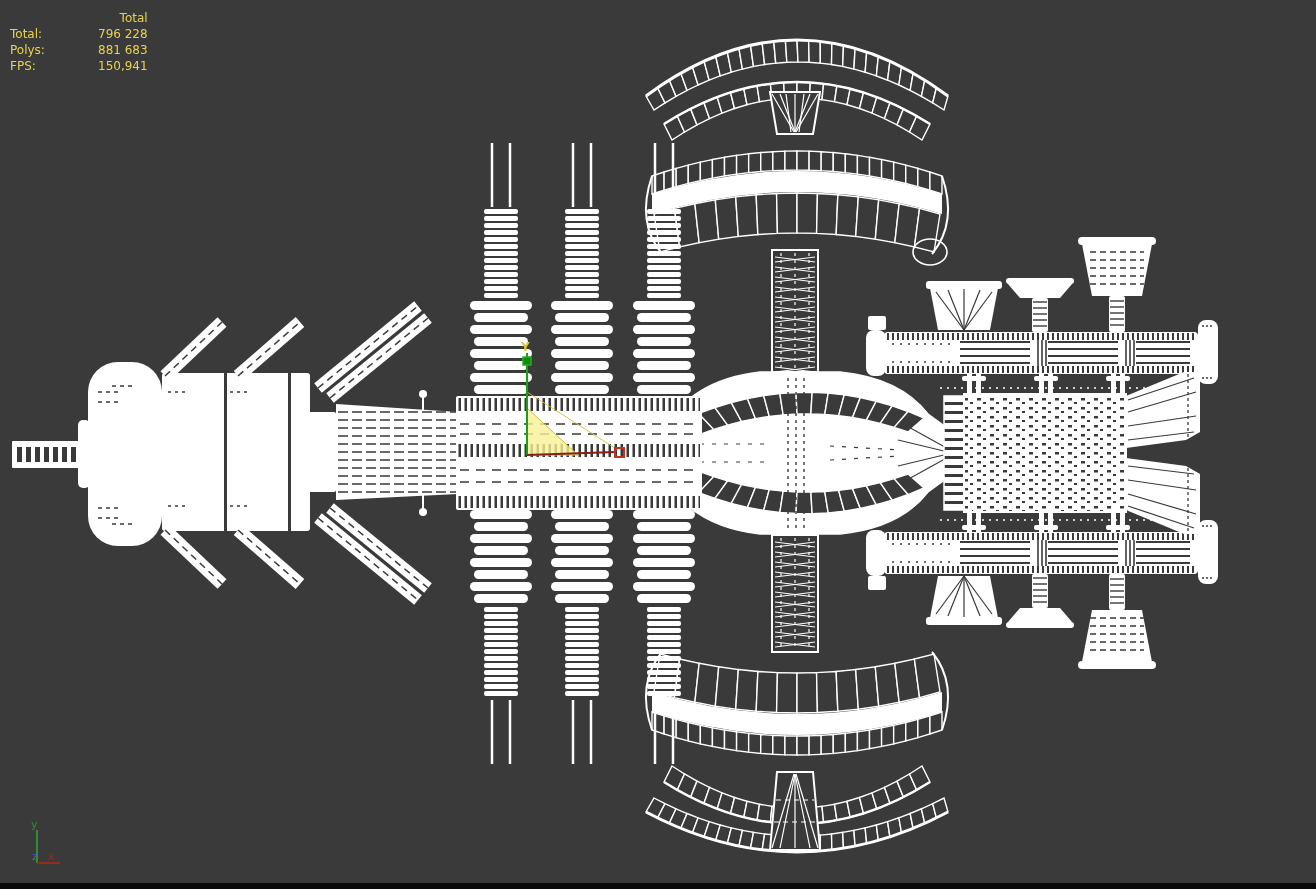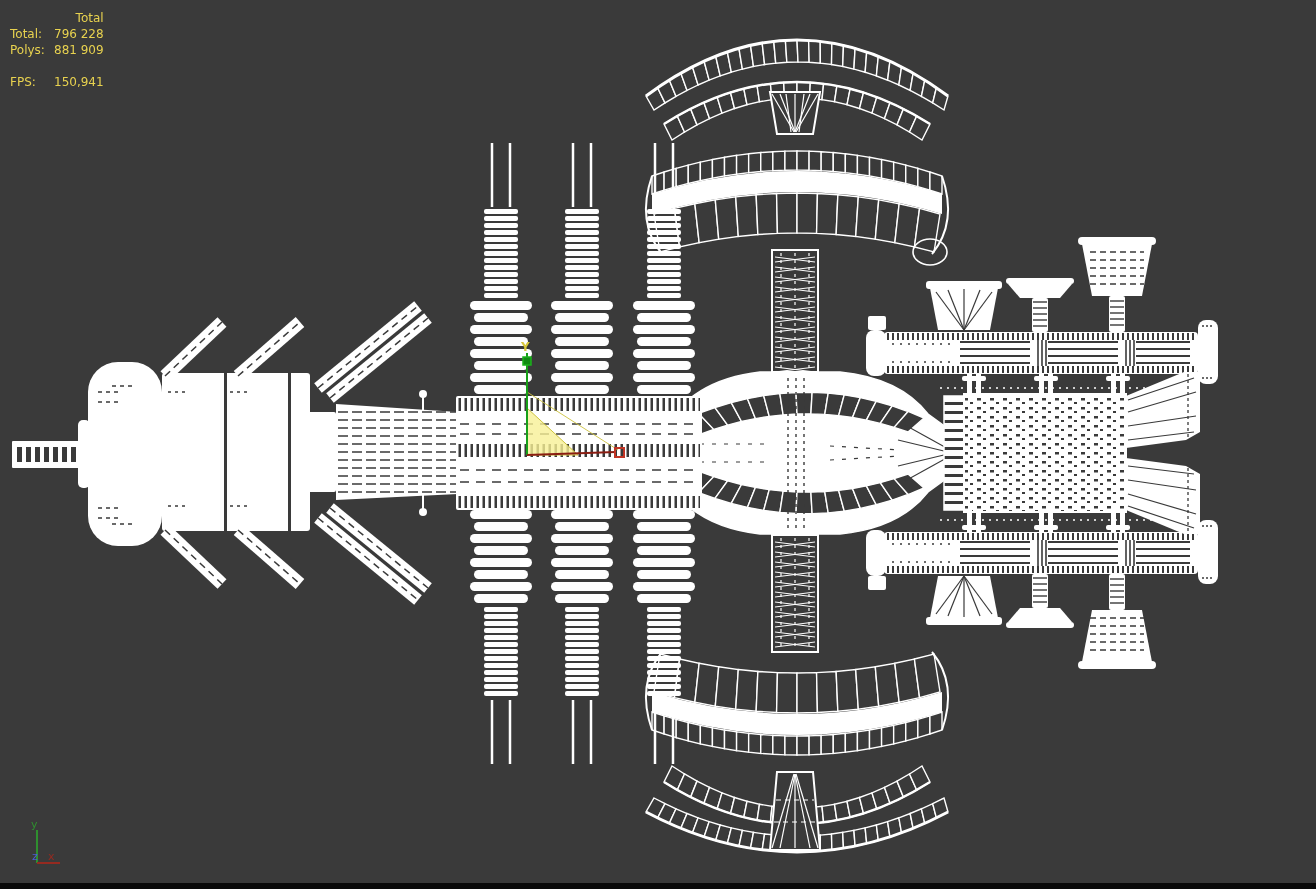--- a/index.html
+++ b/index.html
@@ -9,21 +9,21 @@
     font-family:"DejaVu Sans",sans-serif;
   }
   svg#scene{position:absolute;left:0;top:0;width:1316px;height:889px;display:block;}
   .stats{
     position:absolute;left:10px;top:10px;
     color:var(--stats-color,#e8d24f);
     font-size:12px;line-height:16px;
   }
   .srow{display:grid;grid-template-columns:44px auto;column-gap:0;}
   .srow .val{white-space:pre;text-align:right;}
-  .srow.fps{margin-top:16px;}
+  .srow.fps{gap:44px;}
   .bottombar{
     position:absolute;left:0;bottom:0;width:1316px;height:6px;
     background:#0a0a0a;
   }
   text{font-family:"DejaVu Sans",sans-serif;}
 </style>
 </head>
 <body>
 
 <div class="viewport">
@@ -752,21 +752,21 @@
     <div class="srow">
       <span class="lab"></span>
       <span class="val">Total</span>
     </div>
     <div class="srow">
       <span class="lab">Total:</span>
       <span class="val">796 228</span>
     </div>
     <div class="srow">
       <span class="lab">Polys:</span>
-      <span class="val">881 909</span>
+      <span class="val">881 683</span>
     </div>
     <div class="srow fps">
       <span class="lab">FPS:</span>
       <span class="val">150,941</span>
     </div>
   </div>
 
   <div class="bottombar"></div>
 </div>
 

